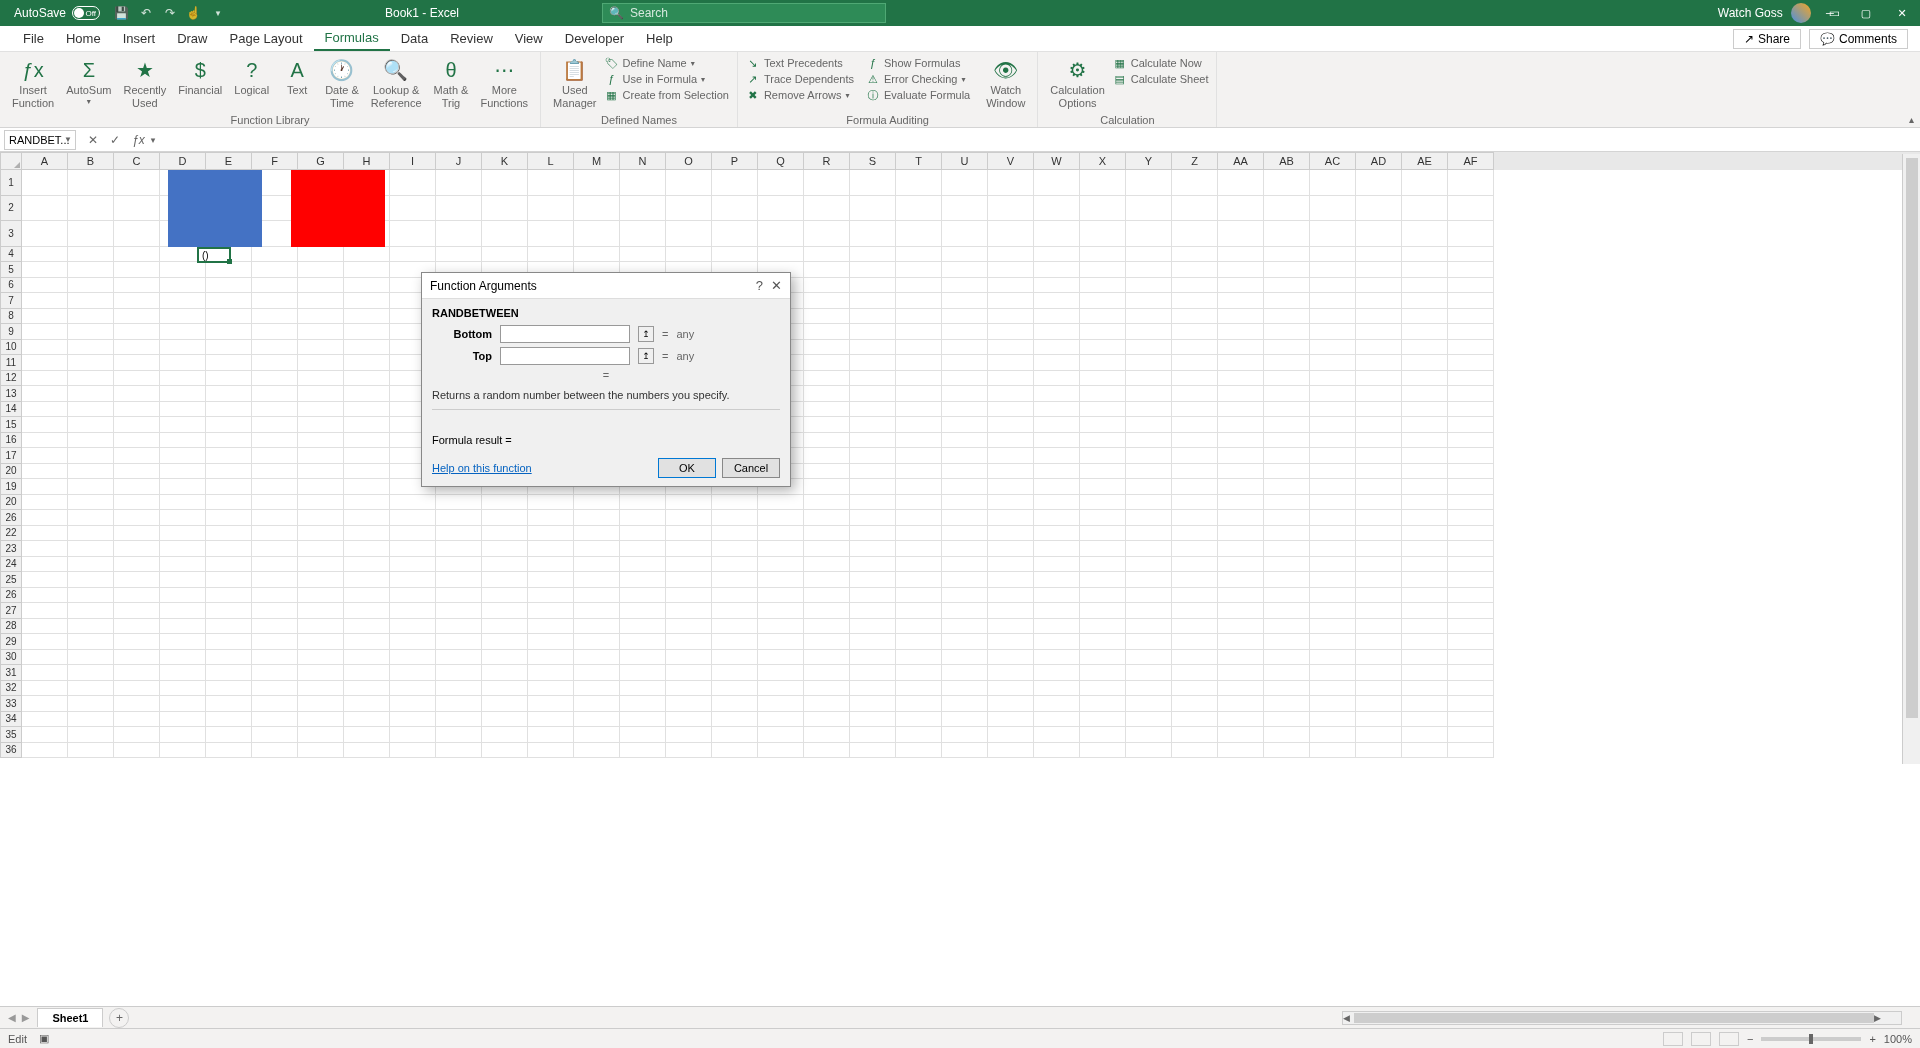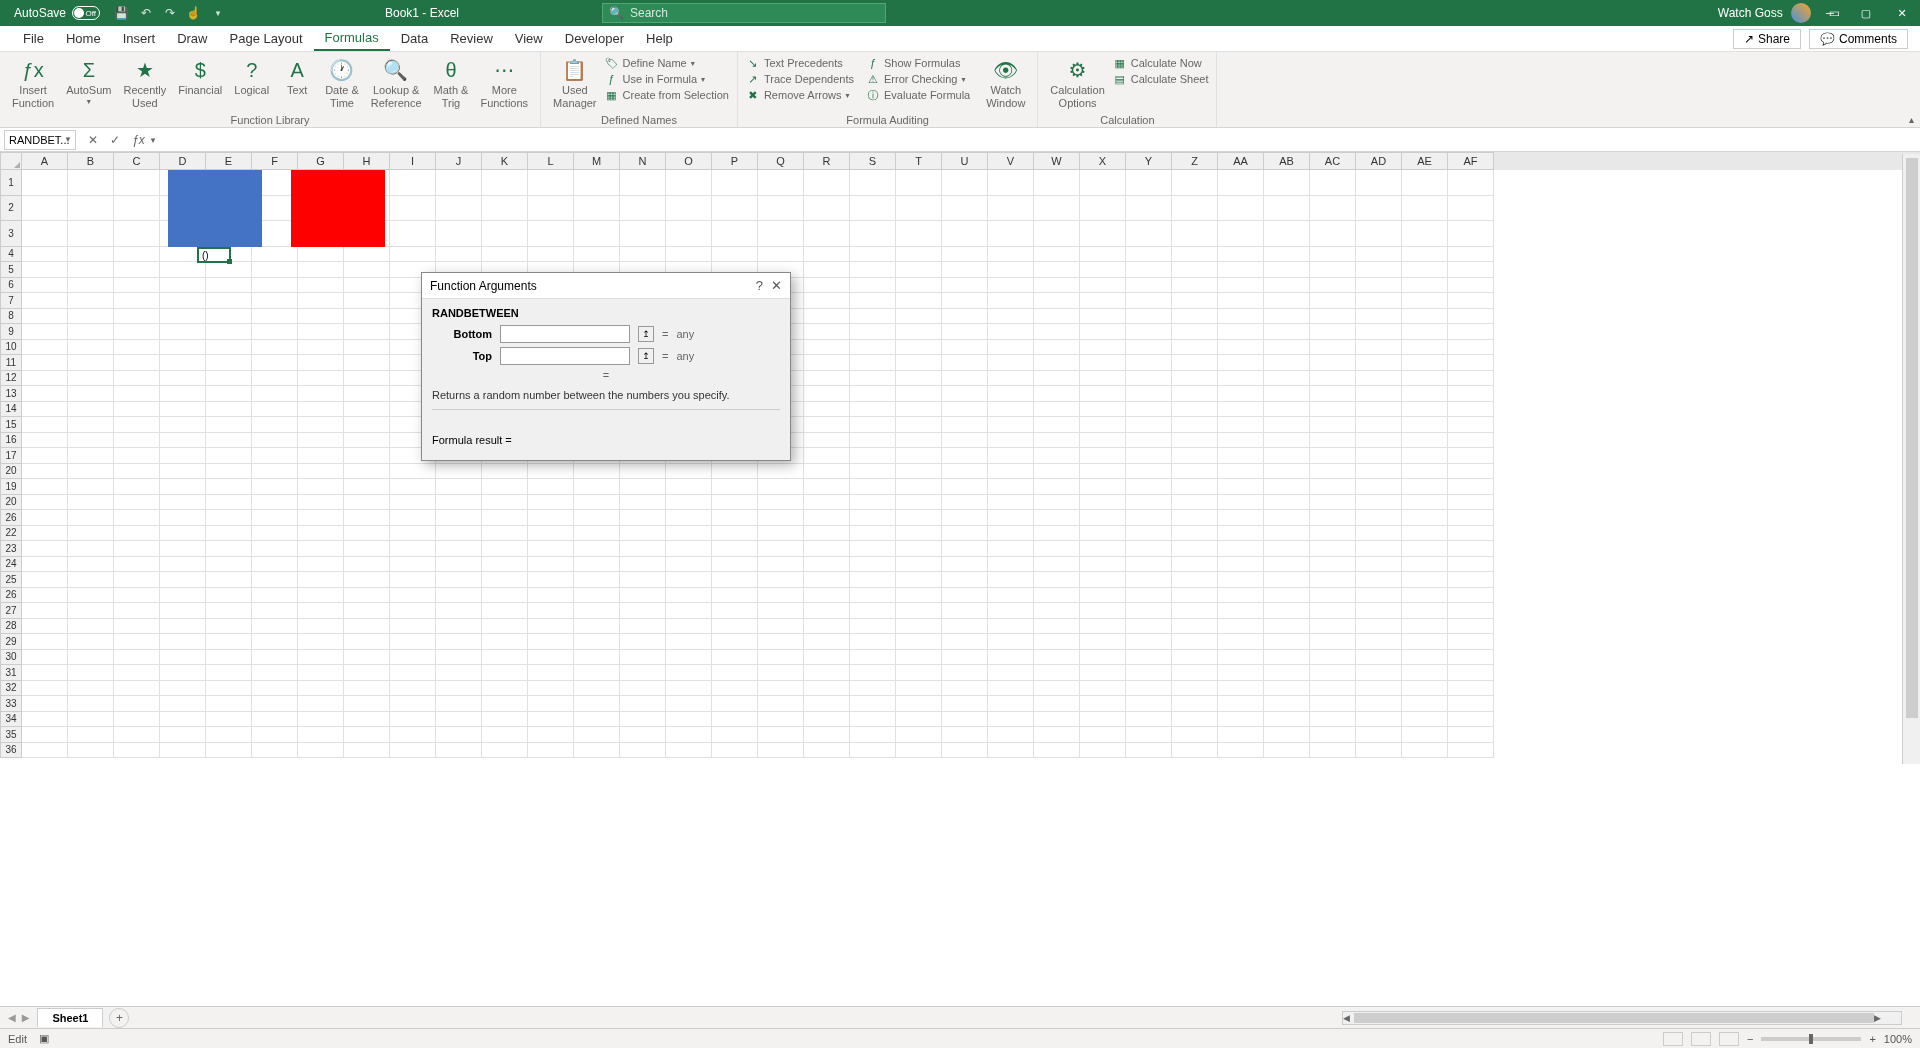--- a/index.html
+++ b/index.html
@@ -1654,20 +1654,27 @@
       <span class="dlg-arg-label">Top</span>
       <input class="dlg-arg-input" style="">
       <span class="dlg-arg-btn">↥</span>
       <span class="dlg-eq">=</span>
       <span class="dlg-eq">any</span>
     </div>
     <div style="text-align:center; color:#666;">=</div>
     <div class="dlg-desc">Returns a random number between the numbers you specify.</div>
     <div class="dlg-hr"></div>
     <div class="dlg-result">Formula result =</div>
+    <div class="dlg-footer">
+      <span class="dlg-help">Help on this function</span>
+      <div class="dlg-btns">
+        <button class="dlg-btn primary">OK</button>
+        <button class="dlg-btn">Cancel</button>
+      </div>
+    </div>
   </div>
 </div>
 
 <div class="sheet-tabs">
   <div class="sheet-nav">
     <span>◀</span>
     <span>▶</span>
   </div>
   <div class="sheet-tab">Sheet1</div>
   <div class="sheet-add">+</div>

